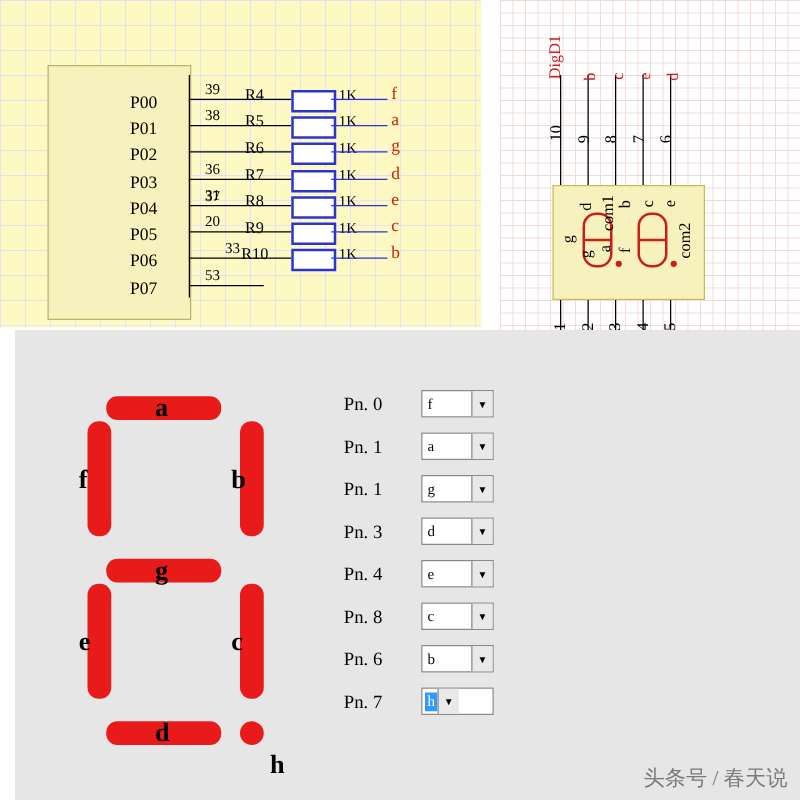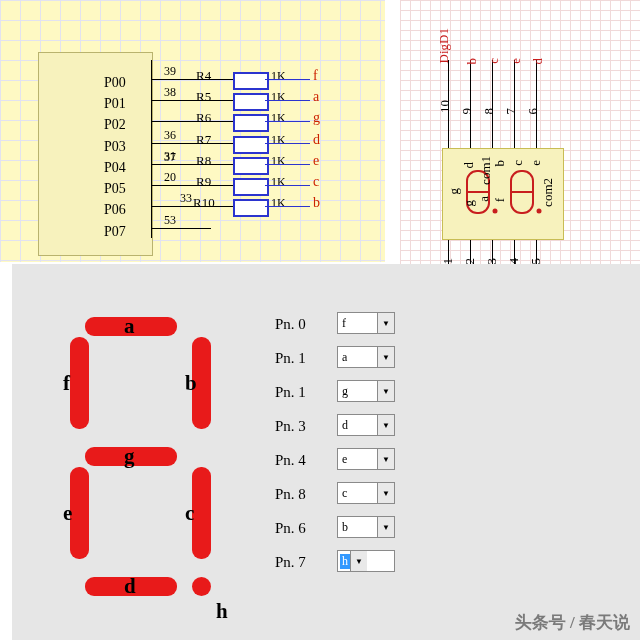--- a/index.html
+++ b/index.html
@@ -42,21 +42,21 @@
   .seg{position:absolute;background:#e81a1a;border-radius:9px;}
   .seg.h{height:19px;border-radius:9px;}
   .seg.v{width:19px;border-radius:9px;}
   .segtxt{position:absolute;font-size:21px;font-weight:bold;color:#000;font-family:"Liberation Serif",serif;}
   .dot{position:absolute;width:19px;height:19px;border-radius:50%;background:#e81a1a;}
   .rowlabel{position:absolute;font-size:15px;color:#000;font-family:"Liberation Serif",serif;}
   .combo{position:absolute;width:58px;height:22px;background:#ffffff;border:1px solid #8a8a8a;box-sizing:border-box;display:flex;align-items:center;}
   .combo .val{font-size:12px;color:#000;padding-left:4px;font-family:"Liberation Serif",serif;flex:1;}
   .combo .val.sel{background:#3399ff;color:#ffffff;width:10px;flex:none;margin-left:2px;text-align:center;padding-left:0;}
   .combo .arrow{width:16px;height:20px;background:#e9e9e9;border-left:1px solid #8a8a8a;display:flex;align-items:center;justify-content:center;font-size:8px;color:#000;}
-  #watermark{position:absolute;right:10px;bottom:6px;font-size:17px;color:#7a7a7a;font-family:"Liberation Serif",serif;font-weight:bold;text-align:right;}
+  #watermark{position:absolute;right:10px;bottom:6px;font-size:17px;color:#7a7a7a;font-family:"Liberation Serif",serif;font-weight:normal;text-align:right;}
 </style>
 </head>
 <body>
 
 <div class="abs" id="schematic">
   <div id="sch-grid"></div>
   <div id="chip"></div>
 
   <div class="pinlabel" style="left:104px;top:75px;">P00</div>
   <div class="pinlabel" style="left:104px;top:96px;">P01</div>

